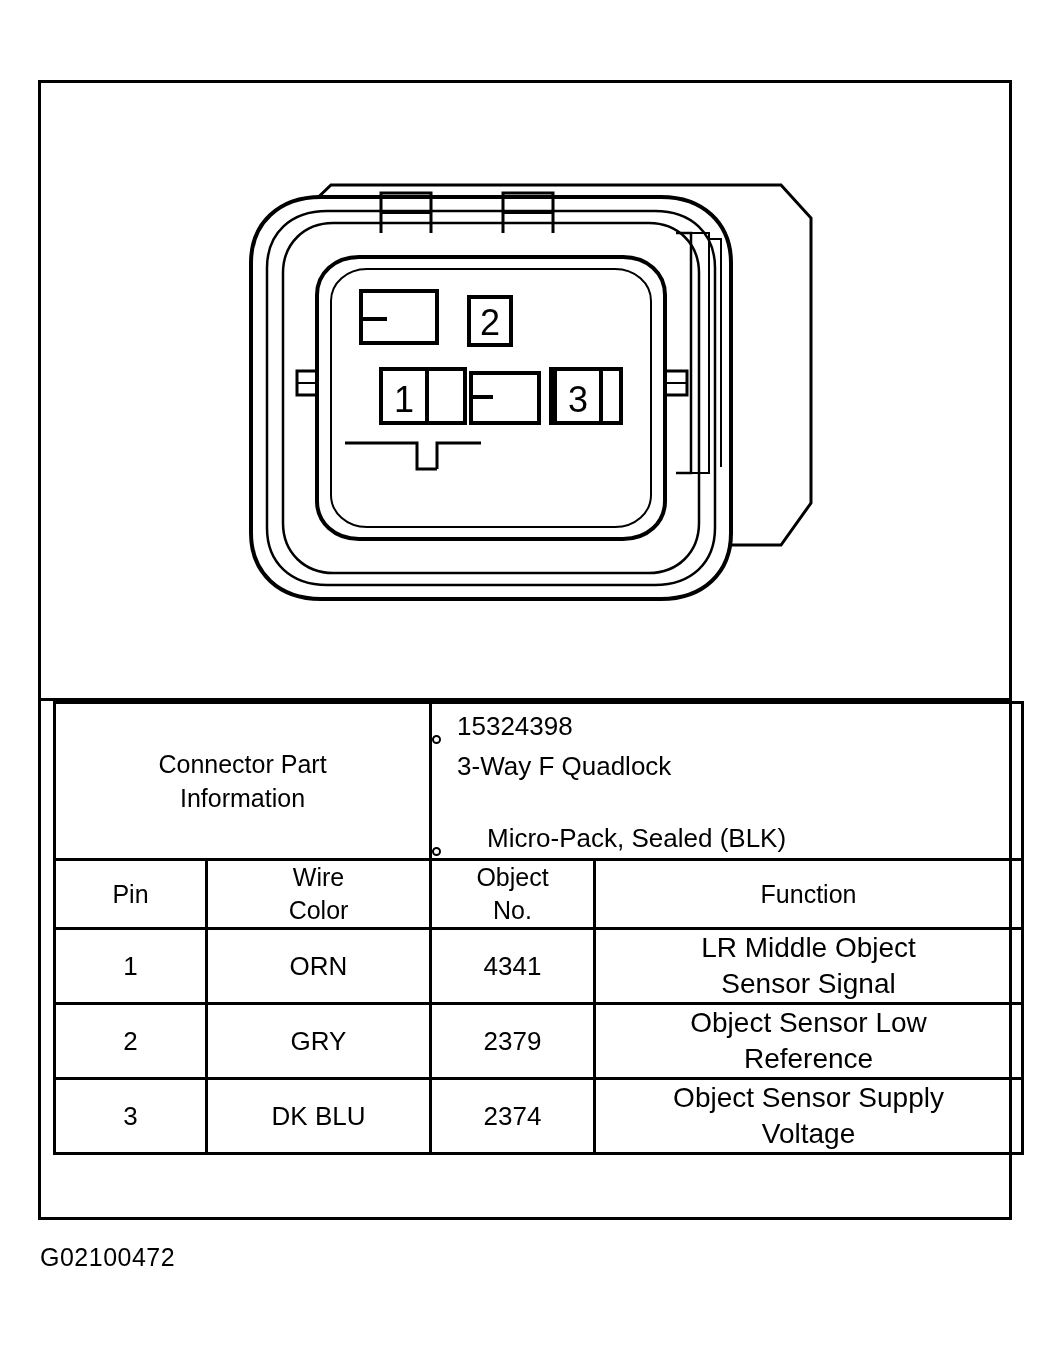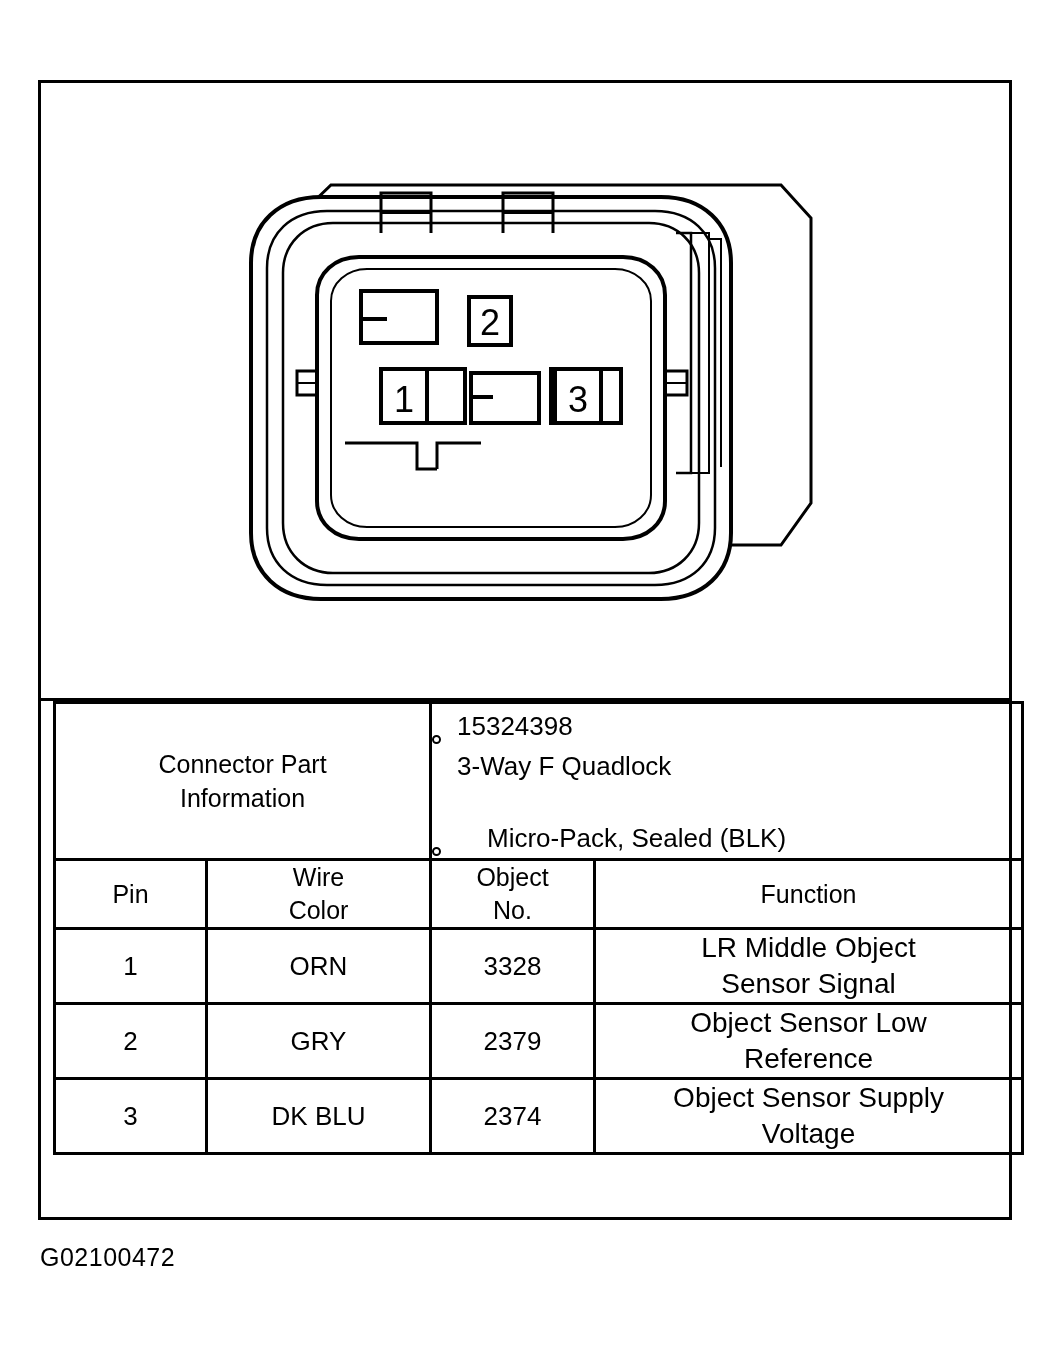--- a/index.html
+++ b/index.html
@@ -269,21 +269,21 @@
           <td class="hdr">
             <div>Object</div>
             <div>No.</div>
           </td>
           <td class="hdr">Function</td>
         </tr>
 
         <tr>
           <td class="cell">1</td>
           <td class="cell">ORN</td>
-          <td class="cell">3328</td>
+          <td class="cell">4341</td>
           <td class="func">
             <div>LR Middle Object</div>
             <div>Sensor Signal</div>
           </td>
         </tr>
 
         <tr>
           <td class="cell">2</td>
           <td class="cell">GRY</td>
           <td class="cell">2379</td>

